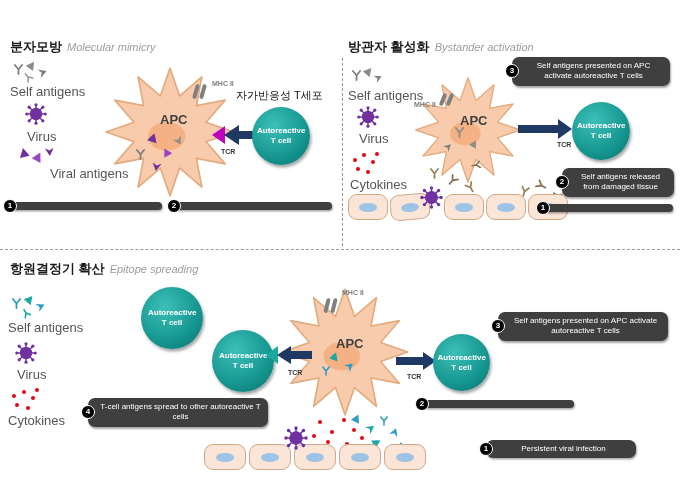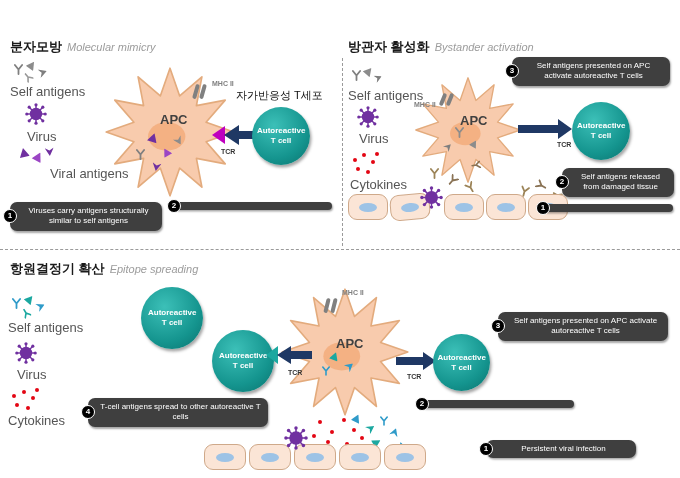--- a/index.html
+++ b/index.html
@@ -151,21 +151,20 @@
       <polygon points="12,13 27,3 27,9 52,9 52,17 27,17 27,23" fill="#1f3864"></polygon>
     </svg>
     <div class="abs small-label" style="left:221px; top:148px; font-weight:bold;">TCR</div>
 
     <div class="tcell" style="left:252px; top:107px; width:58px; height:58px;">
       <span>Autoreactive T cell</span>
     </div>
 
     <div class="note" style="left:10px; top:202px; width:152px;">
       <span class="badge">1</span>
-      <span>Viruses carry antigens structurally similar to self antigens</span>
     </div>
     <div class="note" style="left:174px; top:202px; width:158px;">
       <span class="badge">2</span>
     </div>
   </div>
 
   <div>
     <div class="abs panel-head" style="left:348px; top:38px;">
       <span>방관자 활성화</span><span class="en">Bystander activation</span>
     </div>

